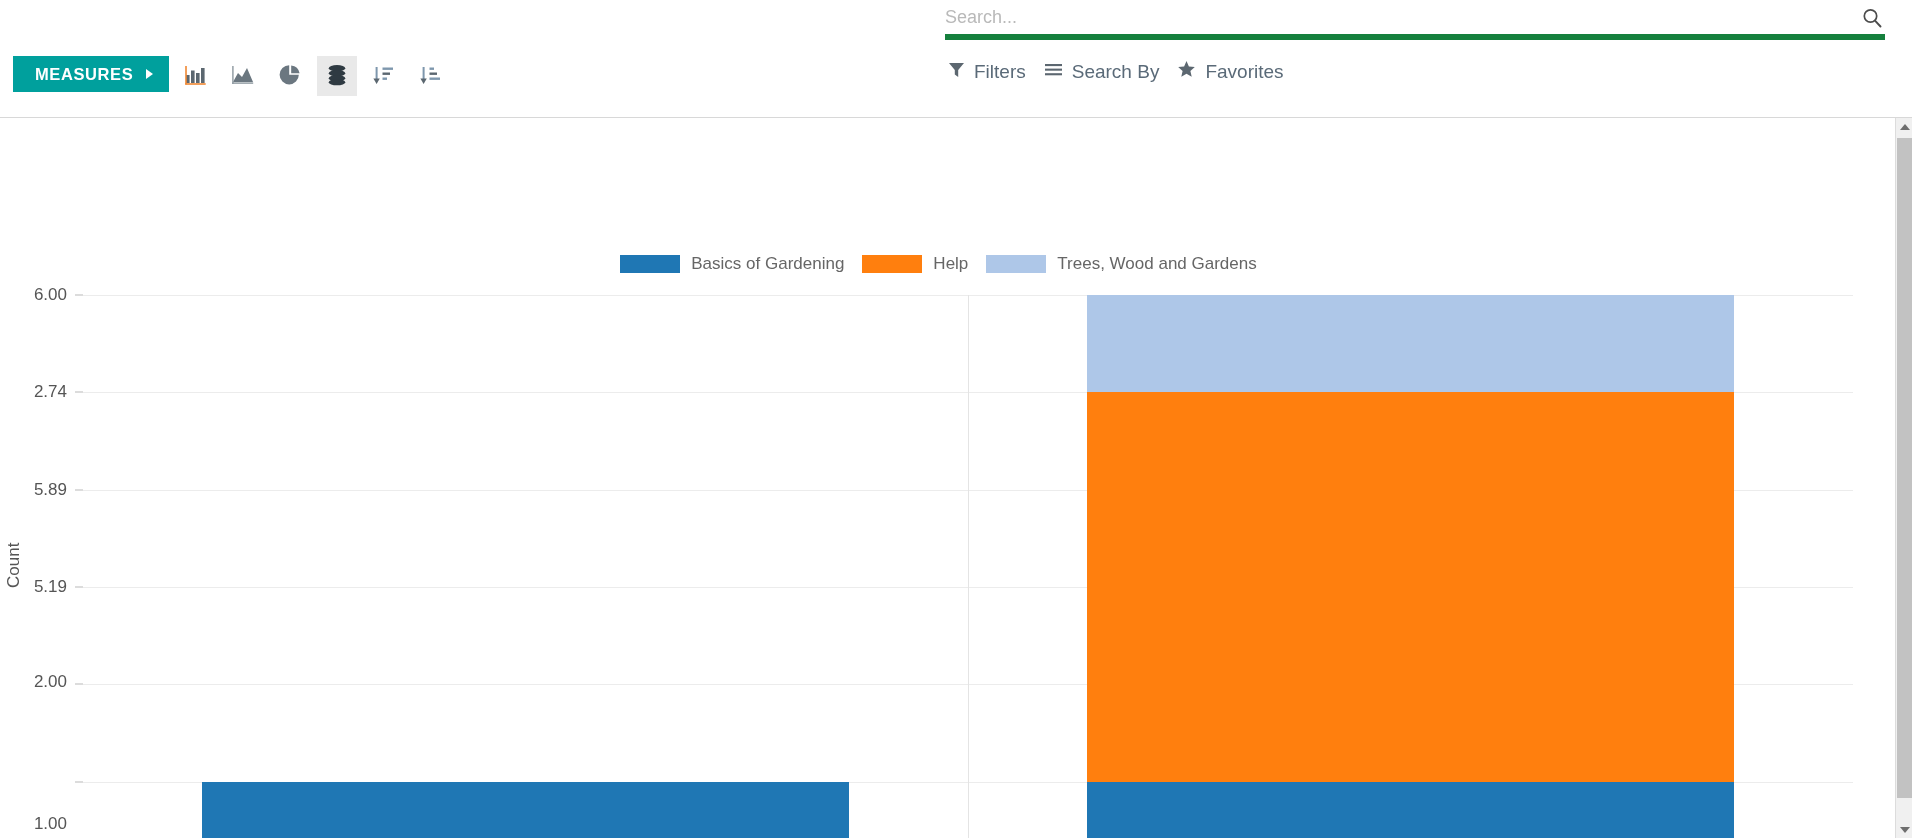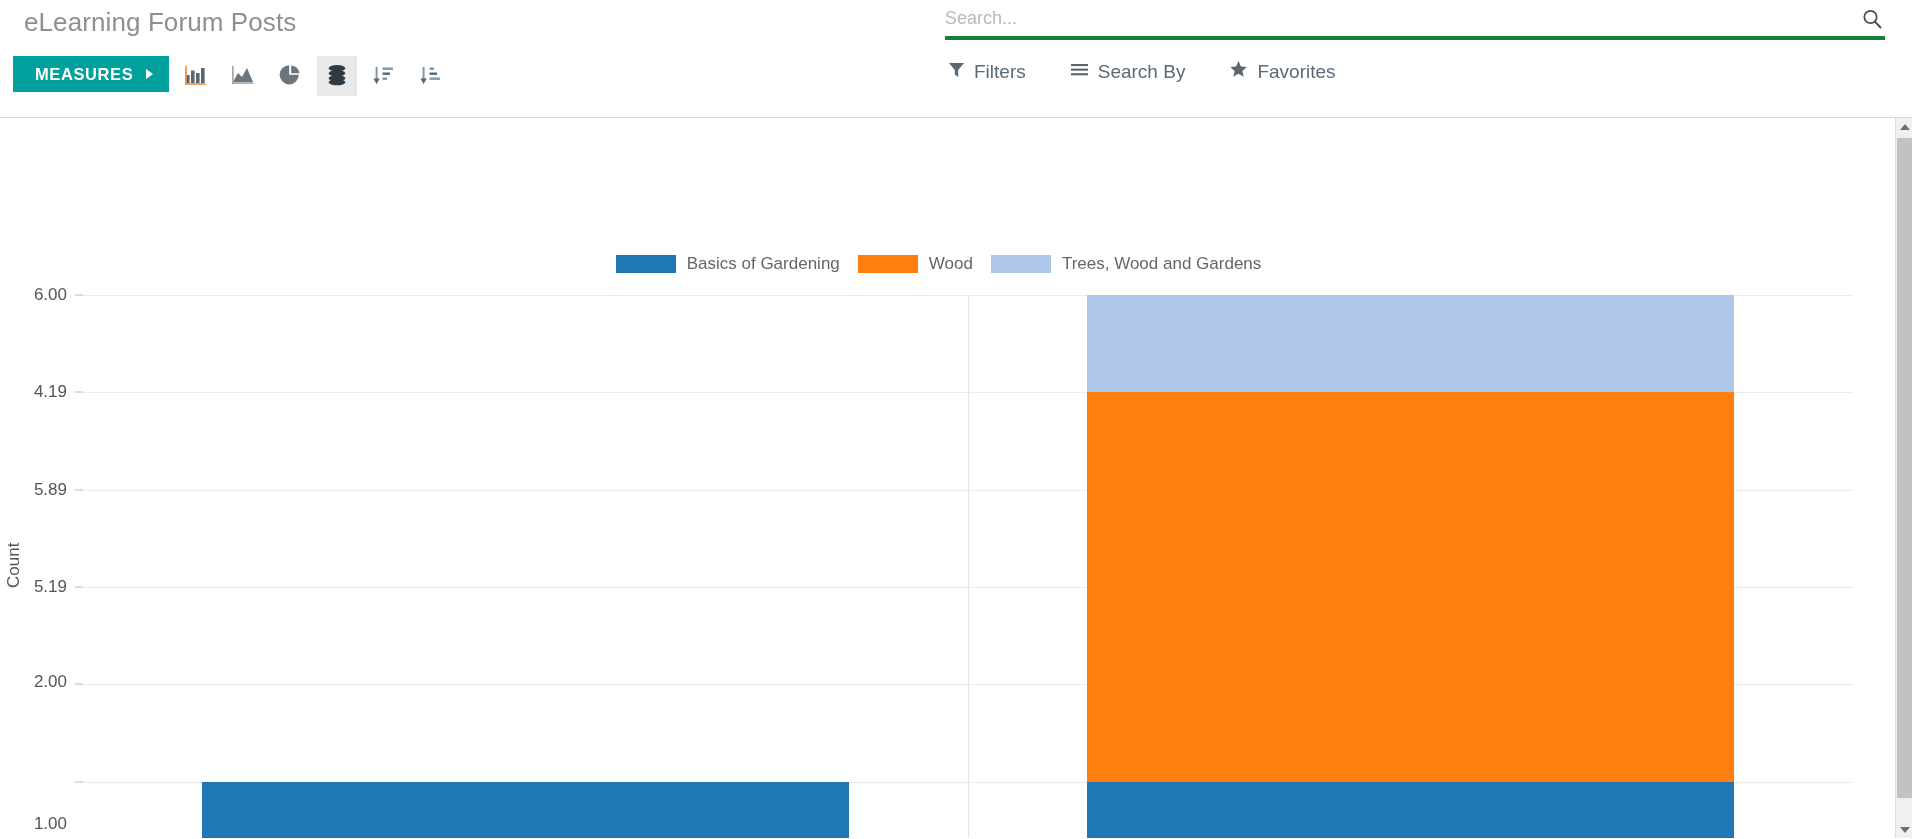--- a/index.html
+++ b/index.html
@@ -29,21 +29,21 @@
     white-space: nowrap;
   }
 
   
   .searchview {
     position: absolute;
     left: 945px;
     top: 4px;
     width: 940px;
     height: 36px;
-    border-bottom: 4px solid #15803d;
+    border-bottom: 6px solid #15803d;
     display: flex;
     align-items: center;
   }
   .search-input {
     flex: 1 1 auto;
     border: 0;
     outline: none;
     background: transparent;
     font-family: "Liberation Sans", sans-serif;
     font-size: 18px;
@@ -100,21 +100,21 @@
   }
   .icon-btn.active { background: #e9e9e9; }
 
   
   .filter-group {
     position: absolute;
     left: 948px;
     top: 60px;
     display: flex;
     align-items: center;
-    gap: 44px;
+    gap: 18px;
   }
   .filter-item {
     display: flex;
     align-items: center;
     gap: 9px;
     color: #5c6770;
     font-size: 19px;
     cursor: pointer;
     white-space: nowrap;
   }
@@ -243,21 +243,20 @@
     transform: rotate(-90deg);
     transform-origin: left top;
     white-space: nowrap;
   }
 </style>
 </head>
 <body>
 
 <div class="control-panel">
 
-  <div class="breadcrumb">eLearning Forum Posts</div>
 
   <div class="searchview">
     <input class="search-input" type="text" placeholder="Search..." style="">
     <span class="search-icon">
       <svg width="22" height="22" viewBox="0 0 22 22" aria-hidden="true">
         <circle cx="9.5" cy="9" r="6.2" fill="none" stroke="#4c4c4c" stroke-width="1.7"></circle>
         <line x1="14" y1="13.6" x2="19.5" y2="19.5" stroke="#4c4c4c" stroke-width="1.9" stroke-linecap="round"></line>
       </svg>
     </span>
   </div>
@@ -374,21 +373,21 @@
 
   <div class="chart-canvas">
 
     <div class="legend" id="legend">
         <div class="legend-item">
           <div class="legend-swatch" style="background: rgb(31, 119, 180);"></div>
           <div class="legend-label">Basics of Gardening</div>
         </div>
         <div class="legend-item">
           <div class="legend-swatch" style="background: rgb(255, 127, 14);"></div>
-          <div class="legend-label">Wood</div>
+          <div class="legend-label">Help</div>
         </div>
         <div class="legend-item">
           <div class="legend-swatch" style="background: rgb(174, 199, 232);"></div>
           <div class="legend-label">Trees, Wood and Gardens</div>
         </div>
       </div>
 
     <div class="plot" id="plot">
         <div class="gridline" style="top: 486.667px;"></div>
         <div class="tick-dash" style="top: 486.667px;"></div>
@@ -397,21 +396,21 @@
         <div class="tick-dash" style="top: 389.333px;"></div>
         <div class="tick-label-y" style="top: 387px;">2.00</div>
         <div class="gridline" style="top: 292px;"></div>
         <div class="tick-dash" style="top: 292px;"></div>
         <div class="tick-label-y" style="top: 292px;">5.19</div>
         <div class="gridline" style="top: 194.667px;"></div>
         <div class="tick-dash" style="top: 194.667px;"></div>
         <div class="tick-label-y" style="top: 194.667px;">5.89</div>
         <div class="gridline" style="top: 97.3333px;"></div>
         <div class="tick-dash" style="top: 97.3333px;"></div>
-        <div class="tick-label-y" style="top: 97.3333px;">4.19</div>
+        <div class="tick-label-y" style="top: 97.3333px;">2.74</div>
         <div class="gridline" style="top: 0px;"></div>
         <div class="tick-dash" style="top: 0px;"></div>
         <div class="tick-label-y" style="top: 0px;">6.00</div>
         <div class="vgrid" style="left: 885px;"></div>
         <div class="bar" title="Basics of Gardening: 1" style="left: 119.475px; top: 486.667px; width: 646.05px; height: 97.3333px; background: rgb(31, 119, 180);"></div>
         <div class="bar" title="Basics of Gardening: 1" style="left: 1004.48px; top: 486.667px; width: 646.05px; height: 97.3333px; background: rgb(31, 119, 180);"></div>
         <div class="bar" title="Help: 4" style="left: 1004.48px; top: 97.3333px; width: 646.05px; height: 389.333px; background: rgb(255, 127, 14);"></div>
         <div class="bar" title="Trees, Wood and Gardens: 1" style="left: 1004.48px; top: 0px; width: 646.05px; height: 97.3333px; background: rgb(174, 199, 232);"></div>
       </div>
 

